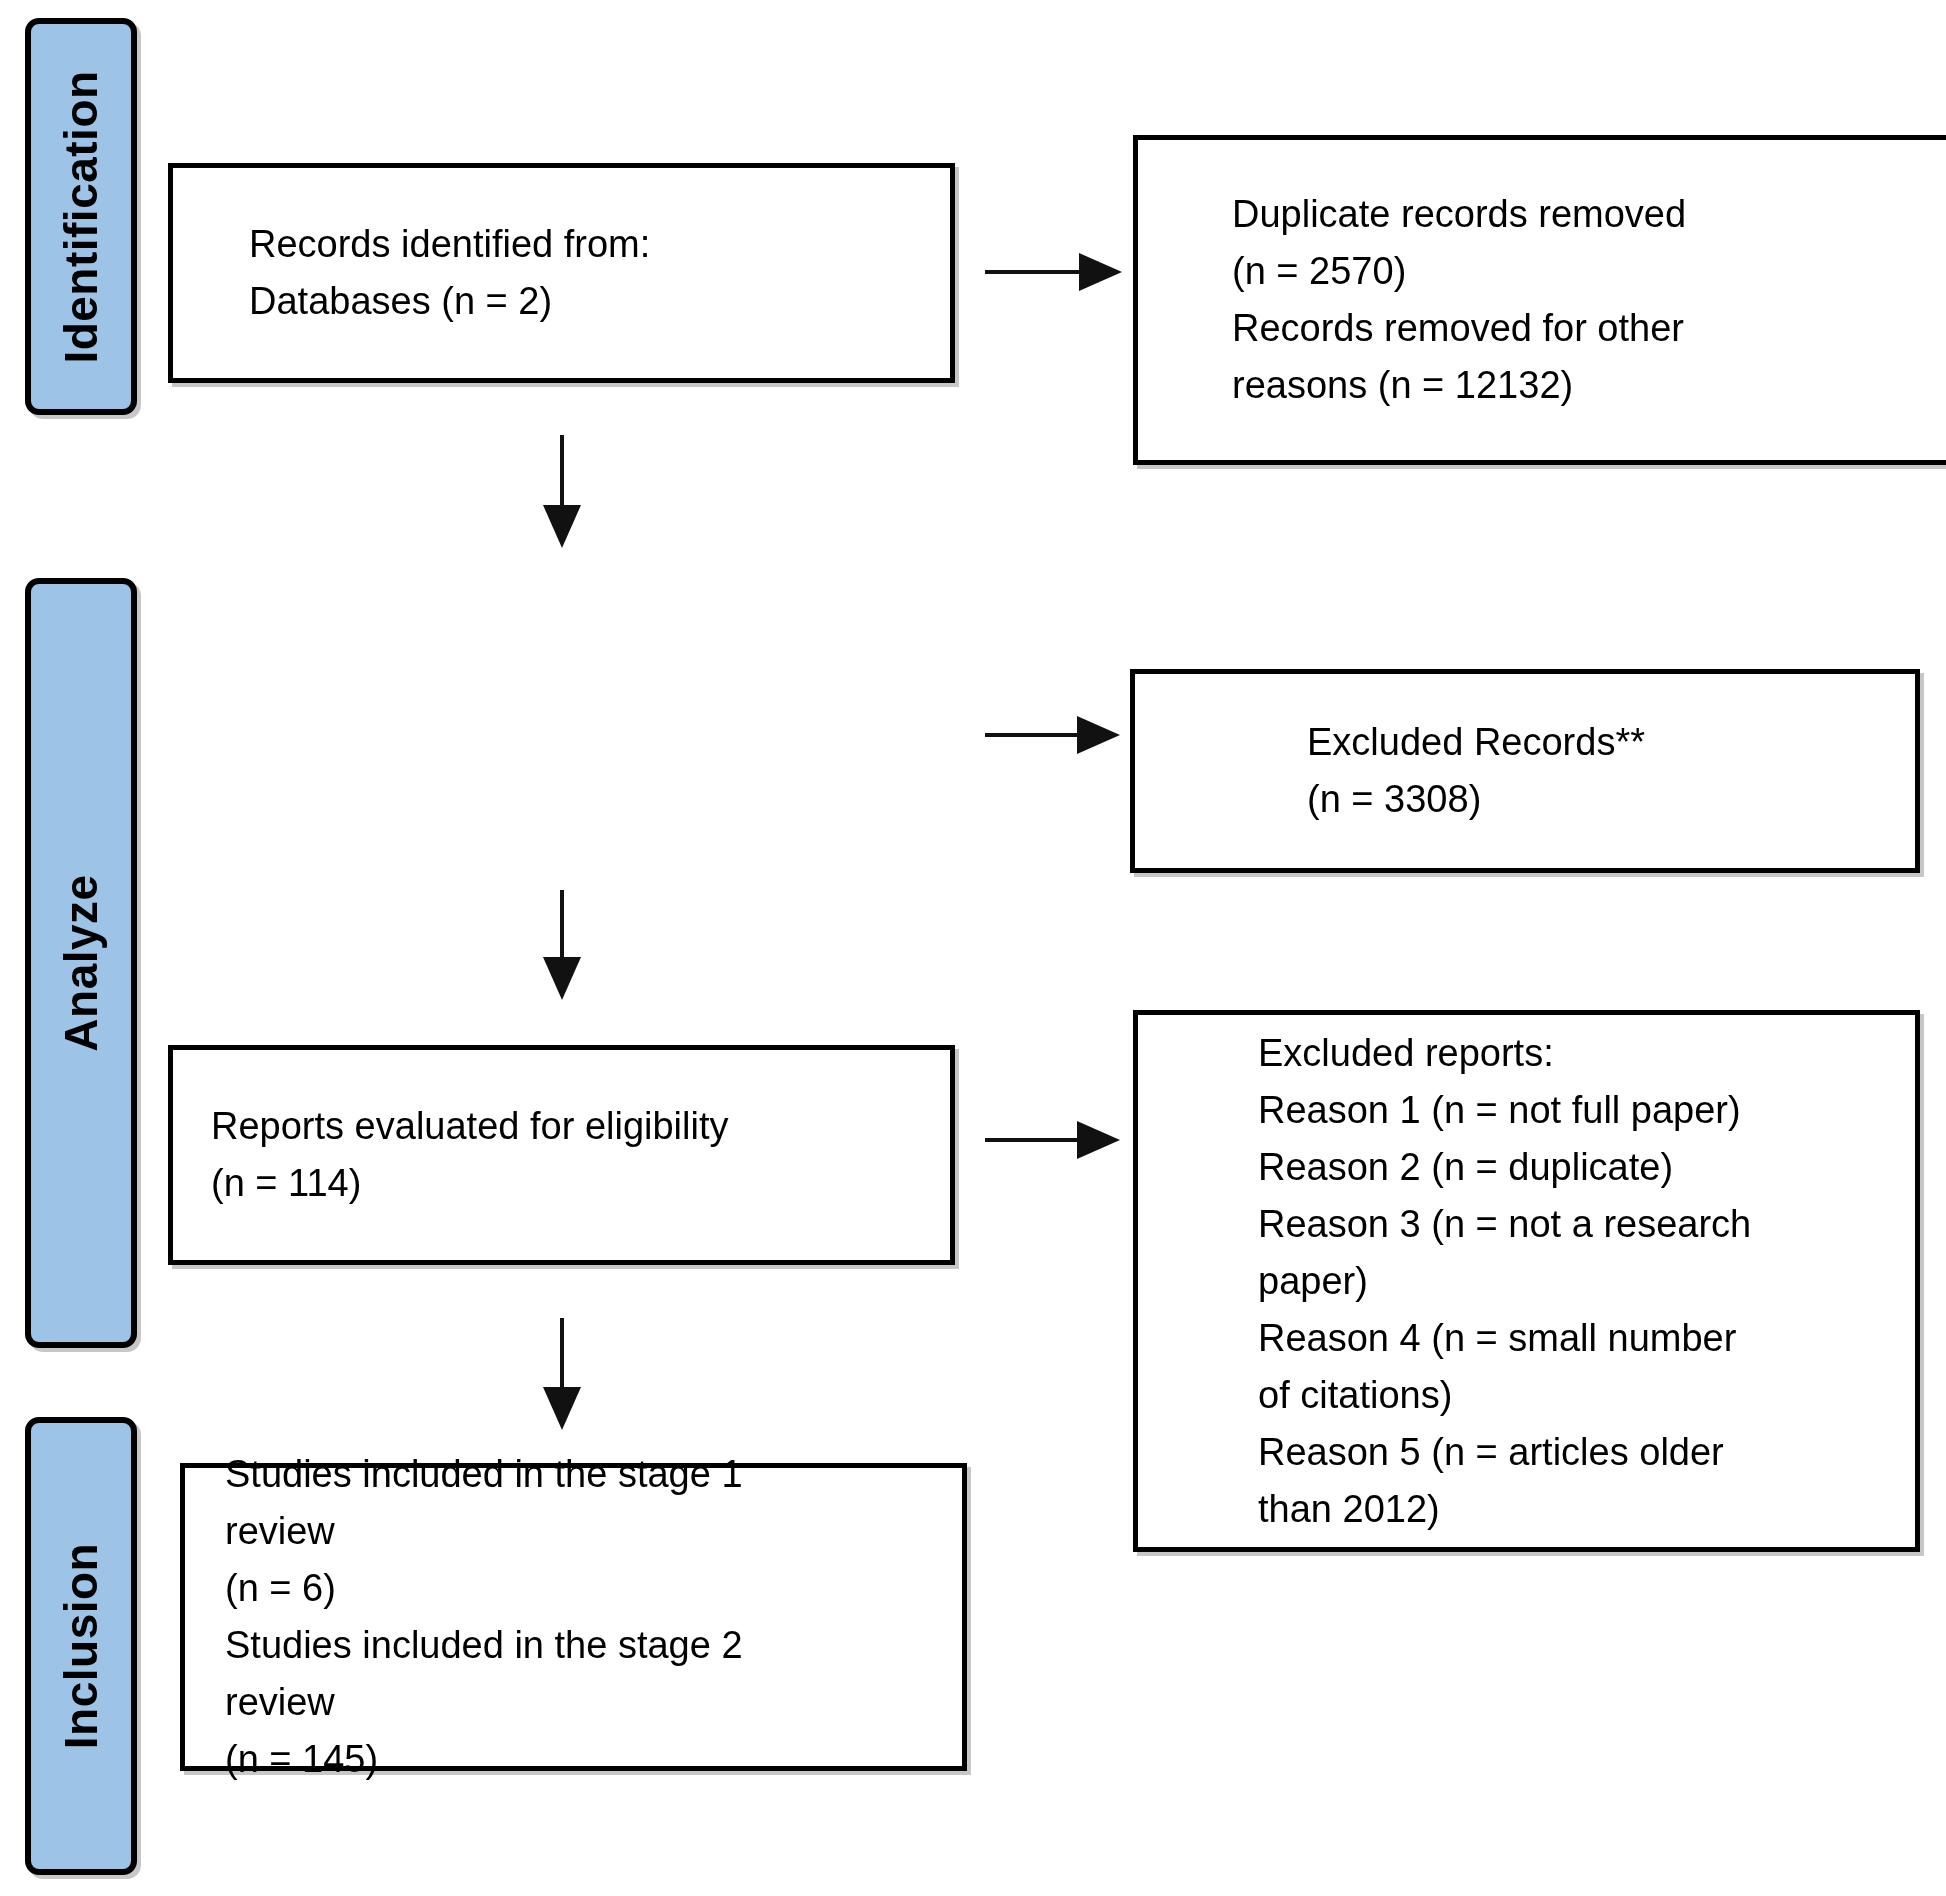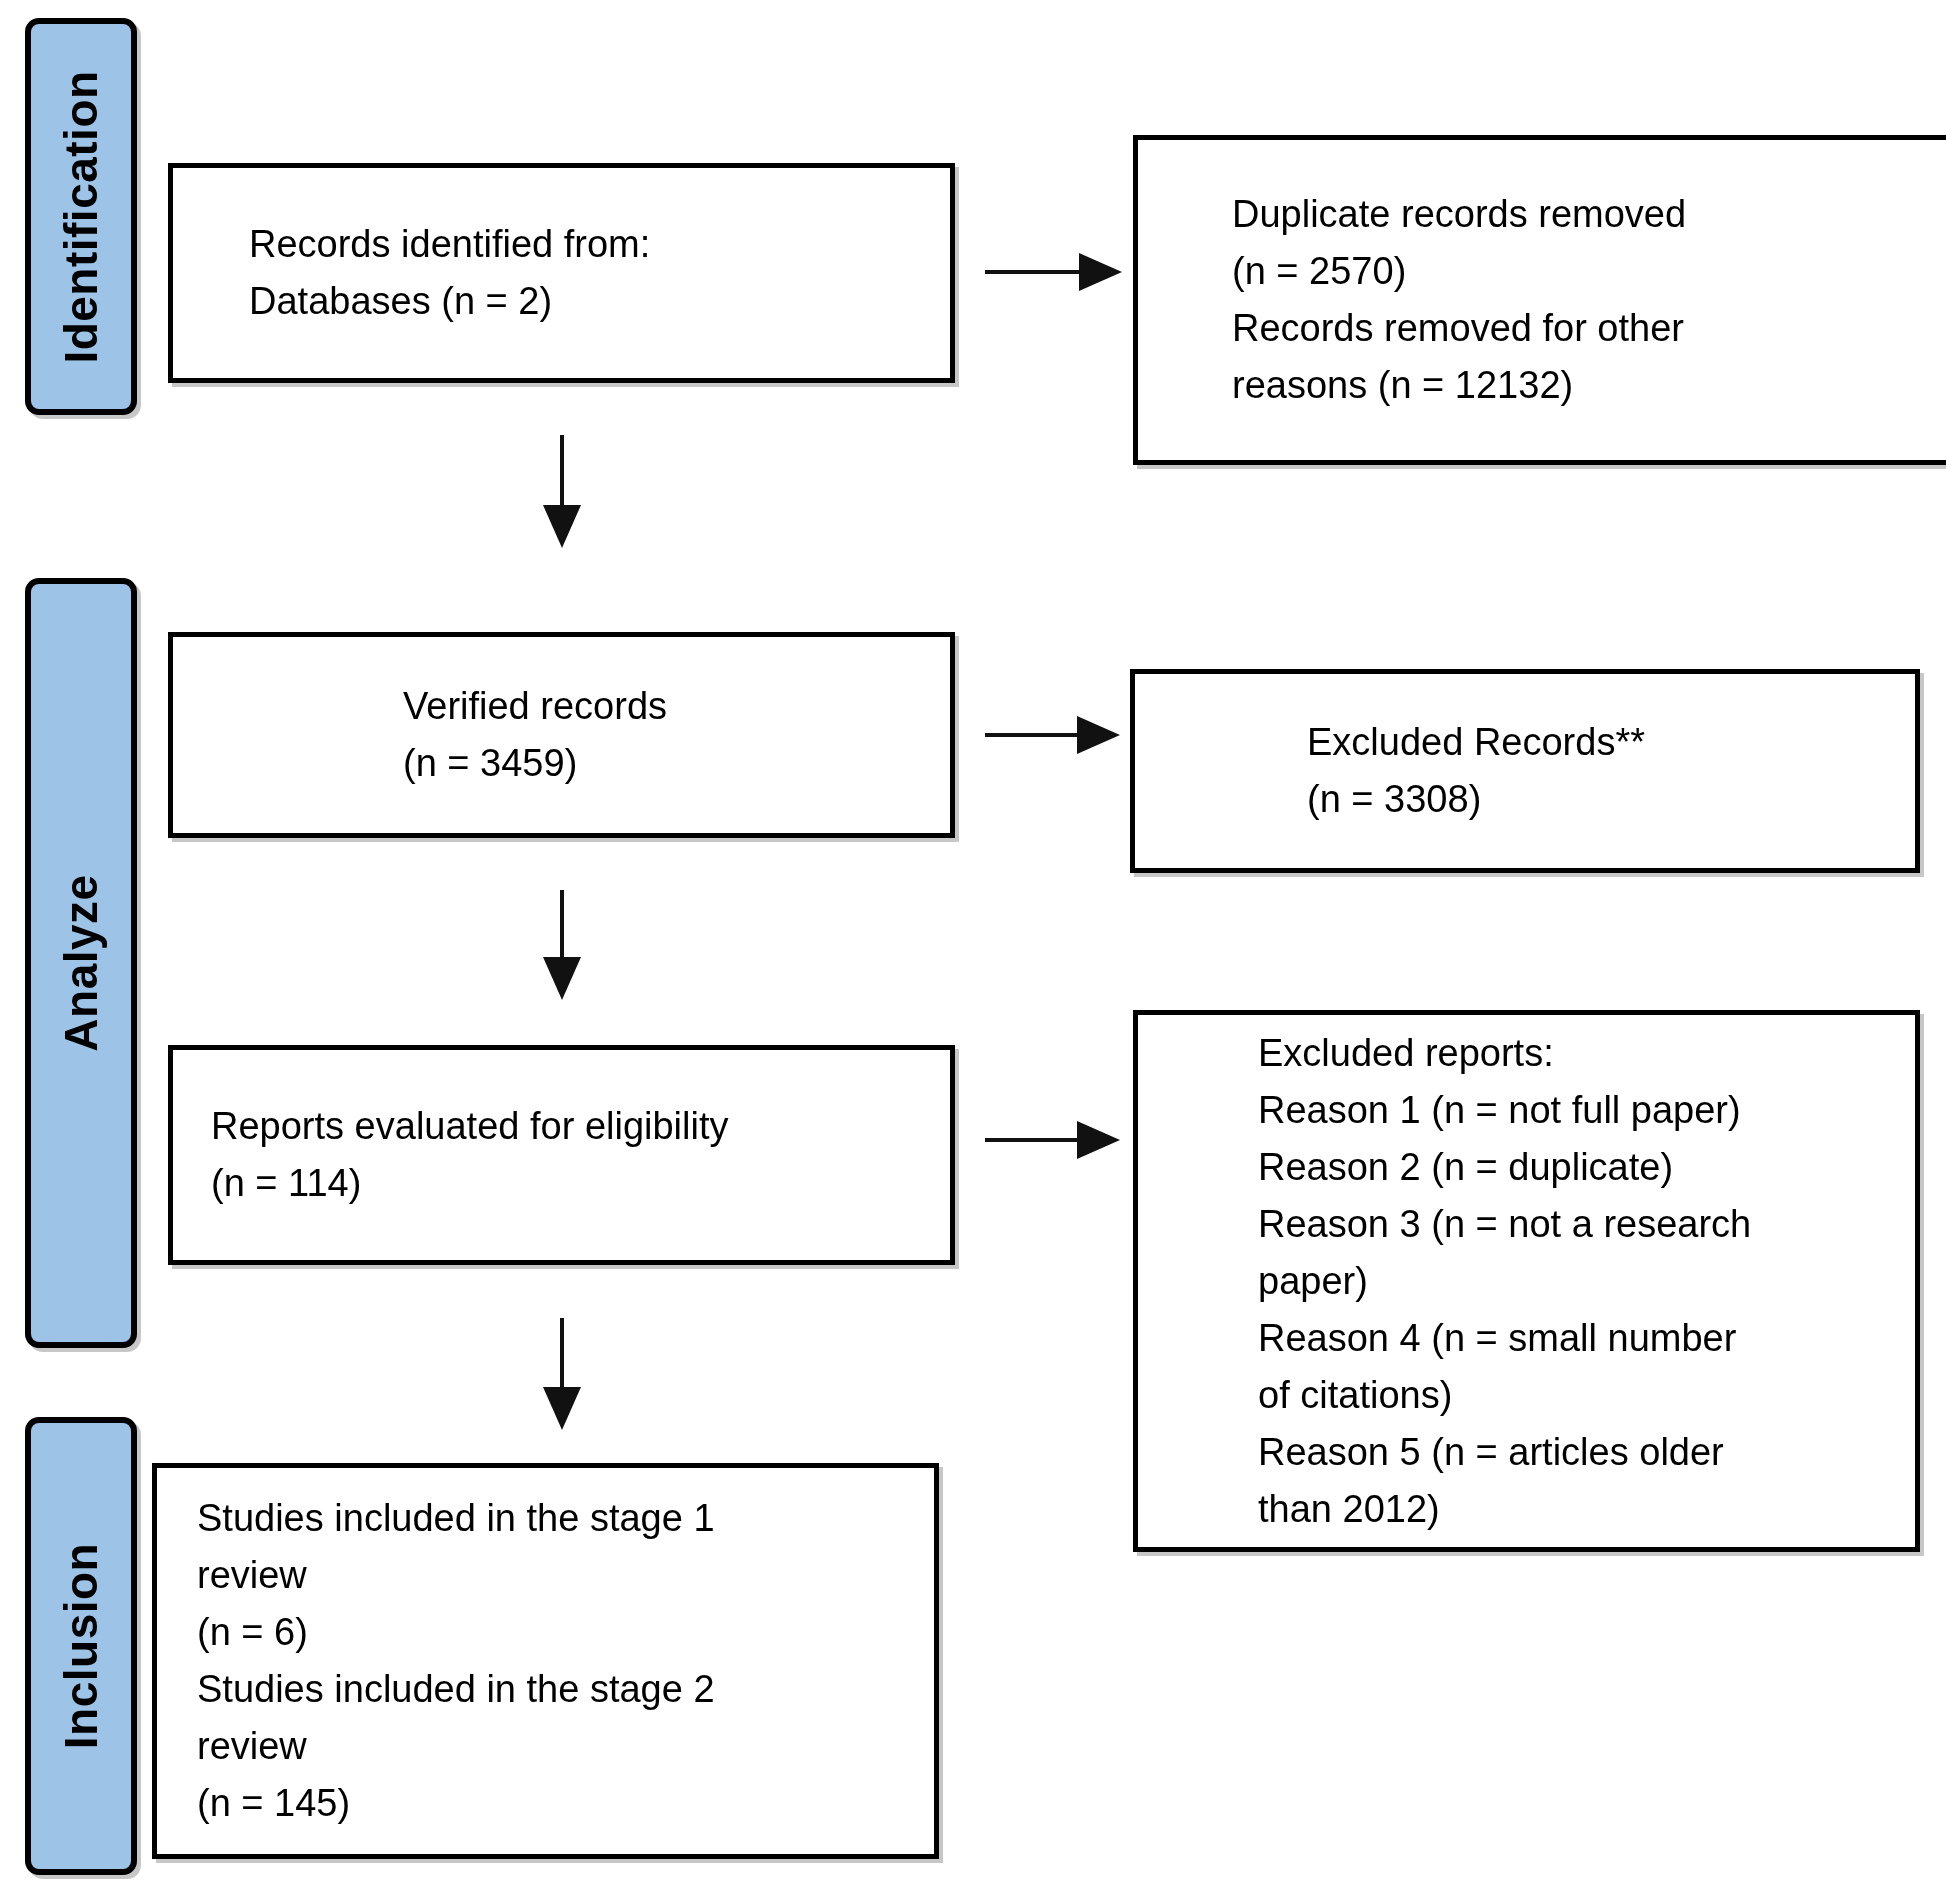--- a/index.html
+++ b/index.html
@@ -69,21 +69,21 @@
 
   #box-excluded-records   { left: 1130px; top: 669px;  width: 790px; height: 204px; }
   #box-excluded-records .txt { padding-left: 172px; }
 
   #box-reports-evaluated  { left: 168px;  top: 1045px; width: 787px; height: 220px; }
   #box-reports-evaluated .txt { padding-left: 38px; }
 
   #box-excluded-reports   { left: 1133px; top: 1010px; width: 787px; height: 542px; }
   #box-excluded-reports .txt { padding-left: 120px; }
 
-  #box-studies-included   { left: 152px;  top: 1463px; width: 787px; height: 396px; }
+  #box-studies-included   { left: 180px;  top: 1463px; width: 787px; height: 308px; }
   #box-studies-included .txt { padding-left: 40px; }
 
   
   #arrow-layer {
     position: absolute;
     left: 0;
     top: 0;
     width: 1946px;
     height: 1896px;
     pointer-events: none;
@@ -111,24 +111,20 @@
 Databases (n = 2)</div>
   </div>
 
   <div class="fbox" id="box-duplicates-removed">
     <div class="txt">Duplicate records removed
 (n = 2570)
 Records removed for other
 reasons (n = 12132)</div>
   </div>
 
-  <div class="fbox" id="box-verified-records">
-    <div class="txt">Verified records
-(n = 3459)</div>
-  </div>
 
   <div class="fbox" id="box-excluded-records">
     <div class="txt">Excluded Records**
 (n = 3308)</div>
   </div>
 
   <div class="fbox" id="box-reports-evaluated">
     <div class="txt">Reports evaluated for eligibility
 (n = 114)</div>
   </div>

